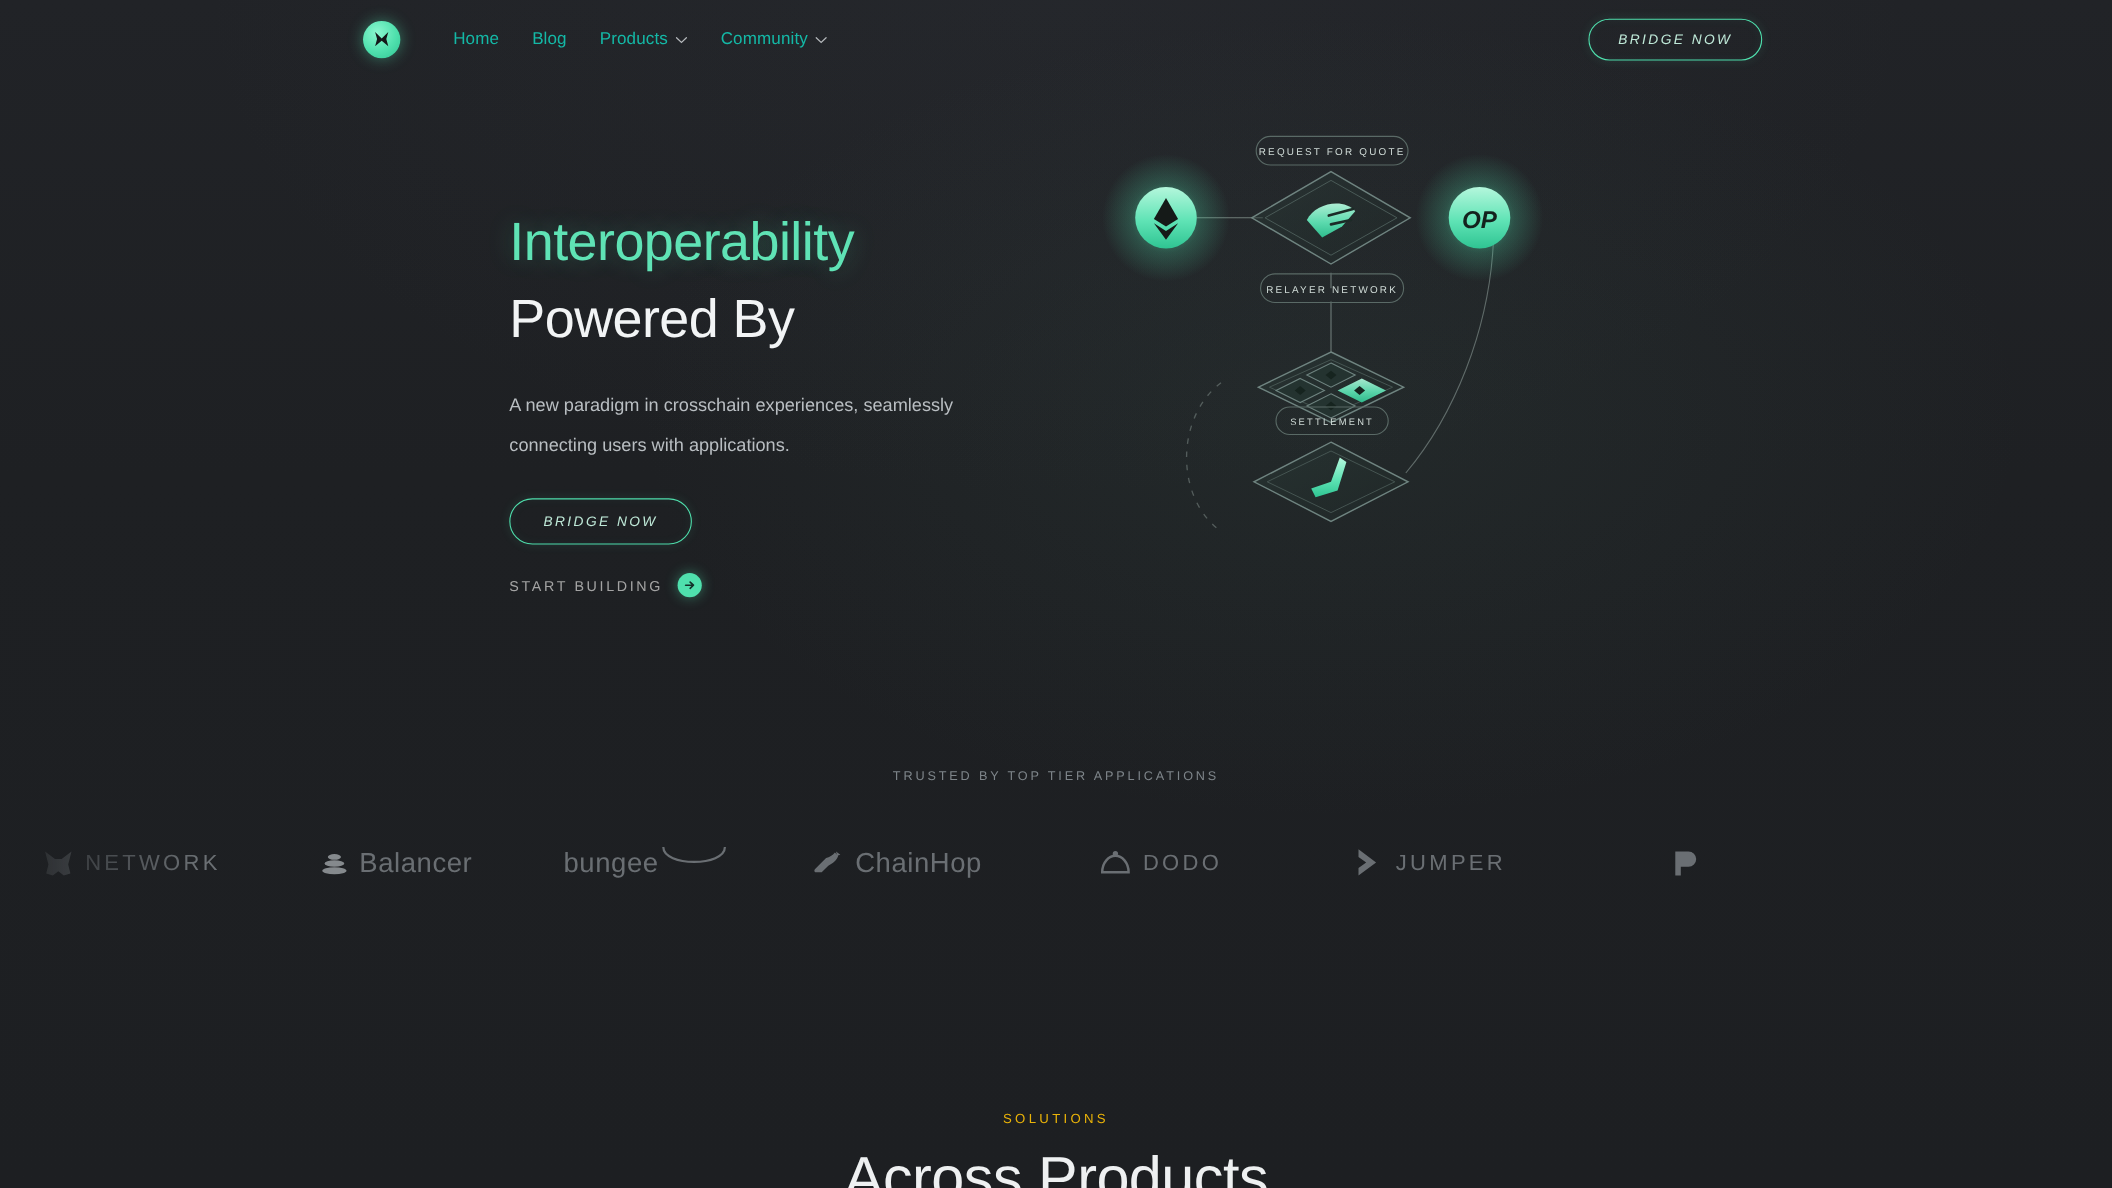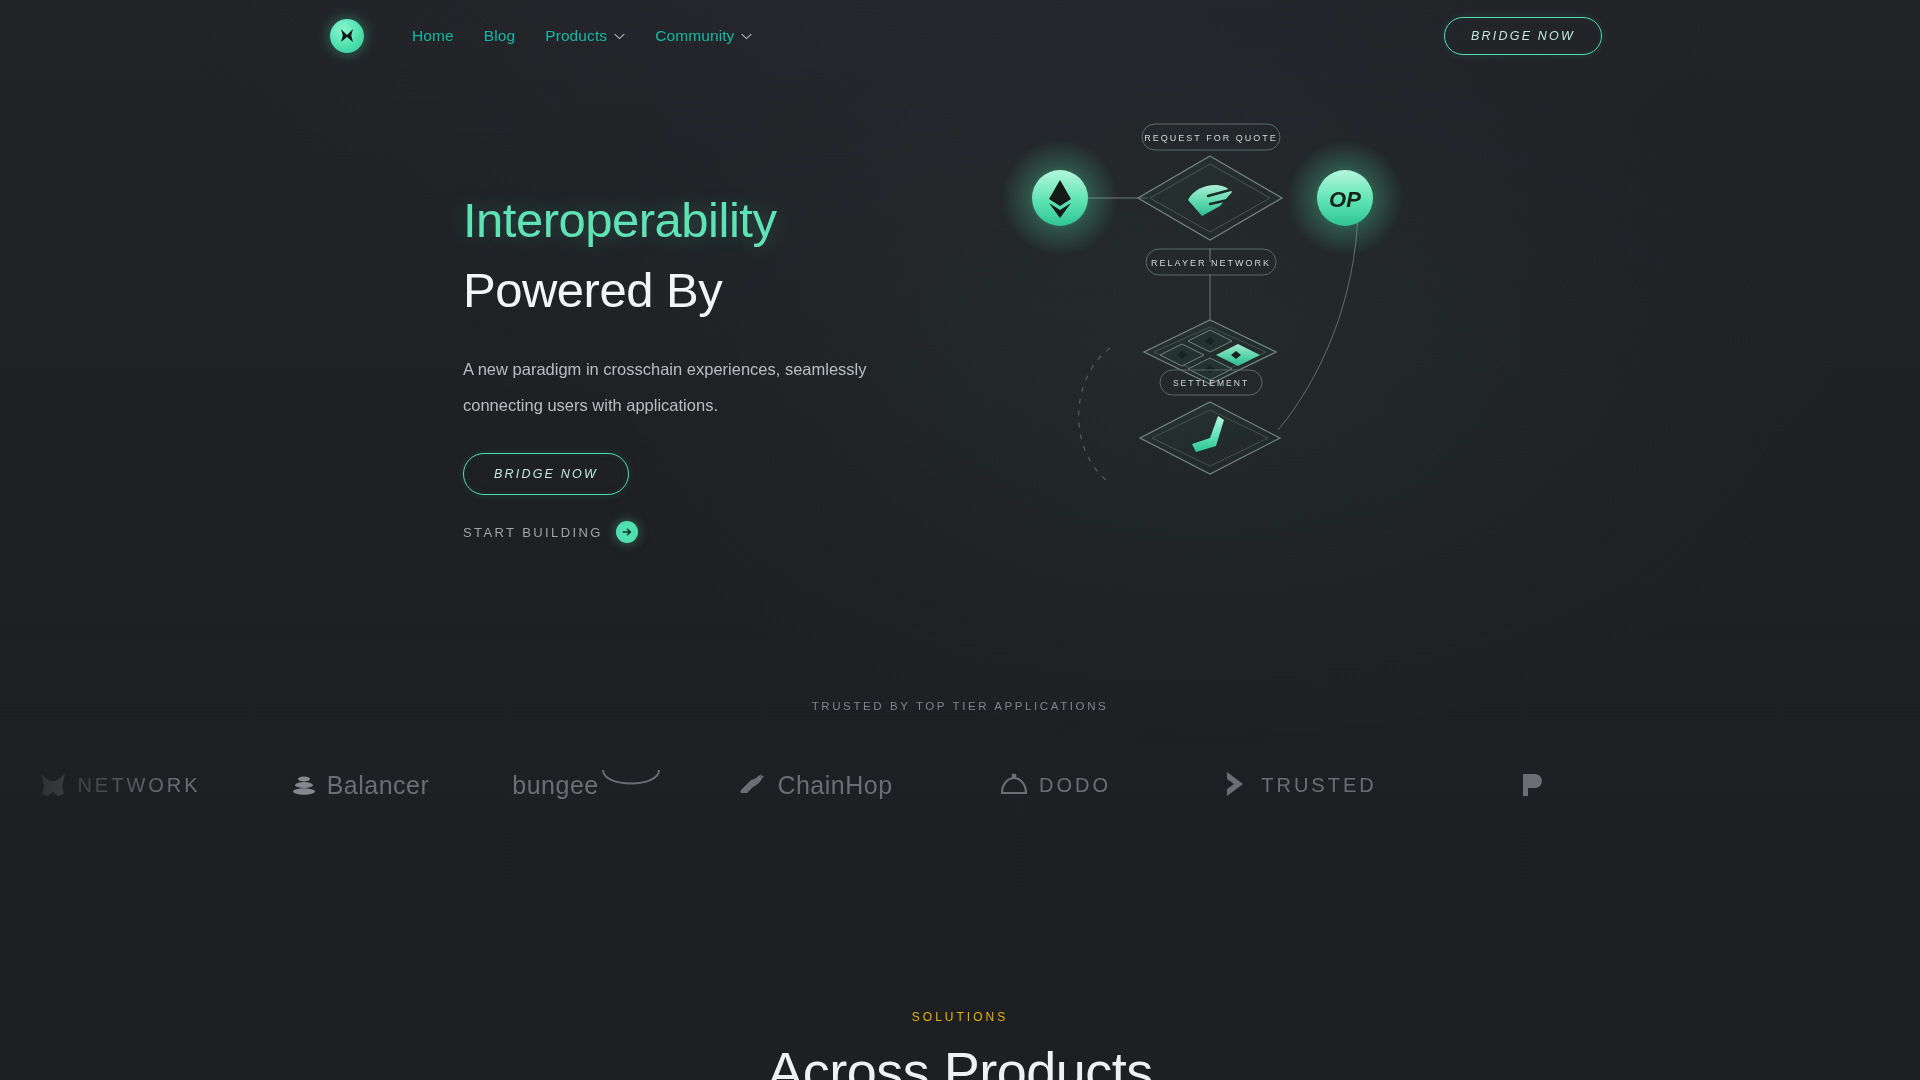--- a/index.html
+++ b/index.html
@@ -419,21 +419,21 @@
           </svg>
         </span>
         <span class="lt-caps">DODO</span>
       </div>
       <div class="logo-item" style="width: 250px;">
         <span style="display: flex;">
           <svg width="28" height="30" viewBox="0 0 28 30">
             <path d="M4 2 L20 14 L4 26 L4 19 L11 14 L4 9 Z" fill="#9aa0a5"></path>
           </svg>
         </span>
-        <span class="lt-caps">TRUSTED</span>
+        <span class="lt-caps">JUMPER</span>
       </div>
       <div class="logo-item" style="width: 215px;">
         <span style="display: flex;">
           <svg width="30" height="30" viewBox="0 0 30 30">
             <path d="M5 4 h12 a7 7 0 0 1 0 14 h-7 v8 h-5 z" fill="#9aa0a5"></path>
           </svg>
         </span>
       </div>
     </div>
 

